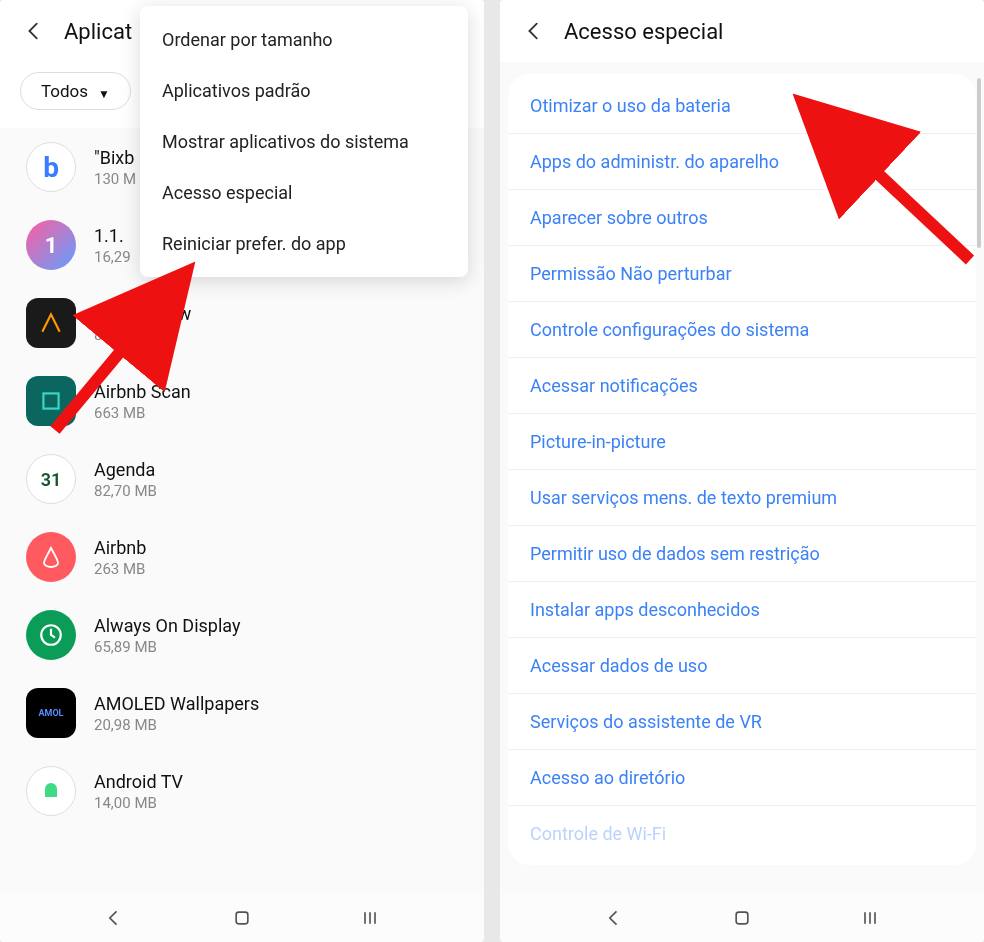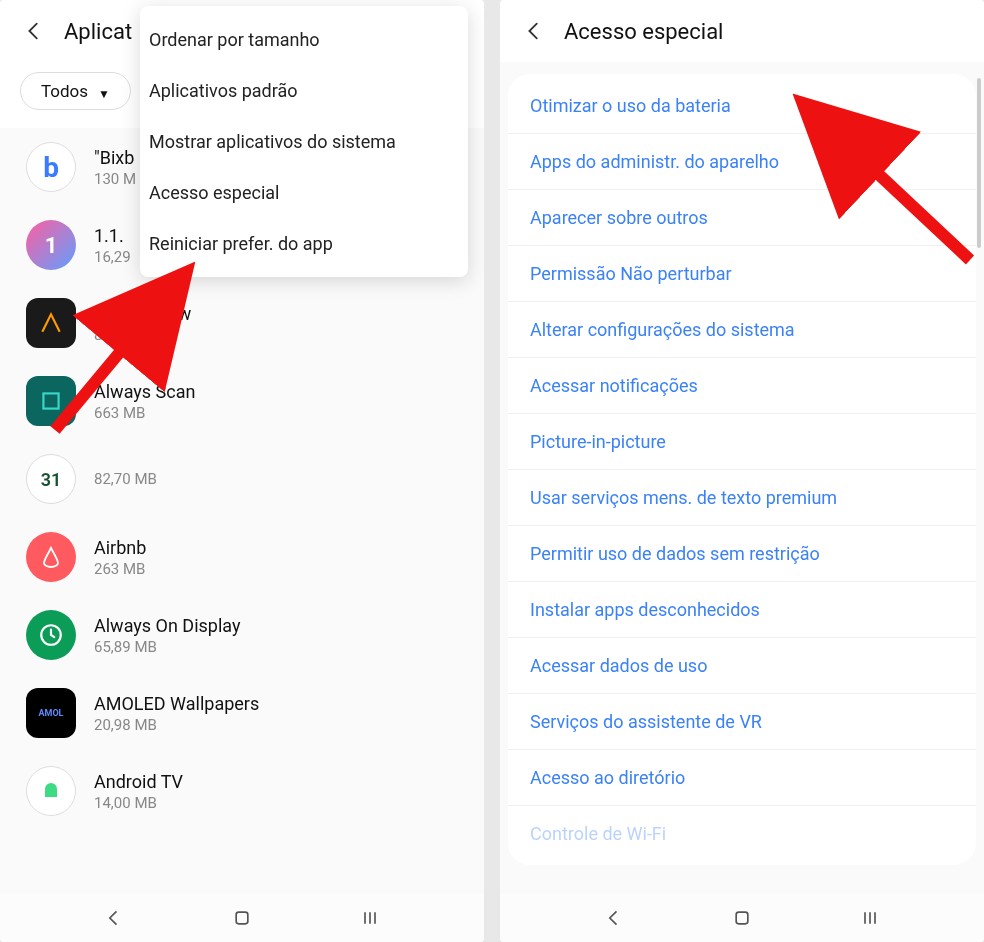--- a/index.html
+++ b/index.html
@@ -93,21 +93,21 @@
     top: 6px;
     left: 140px;
     width: 328px;
     background: #fff;
     border-radius: 8px;
     box-shadow: 0 4px 20px rgba(0,0,0,0.15);
     padding: 8px 0;
     z-index: 10;
   }
   .popup-item {
-    padding: 15px 9px;
+    padding: 15px 22px;
     font-size: 18px;
     color: #222;
     cursor: pointer;
   }
   .special-list {
     background: #fff;
     border-radius: 22px;
     margin: 12px 8px 0;
     overflow: hidden;
     padding: 4px 0;
@@ -217,29 +217,30 @@
         <div class="app-size">80,80 MB</div>
       </div>
     </div>
     <div class="app-row">
       <div class="app-icon ic-ascan">
           <svg width="26" height="26" viewBox="0 0 24 24">
             <rect x="5" y="5" width="14" height="14" stroke="#3ad6c8" stroke-width="2" fill="none"></rect>
           </svg>
         </div>
       <div class="app-info">
-        <div class="app-name">Always Scan</div>
+        <div class="app-name">Airbnb Scan</div>
         <div class="app-size">663 MB</div>
       </div>
     </div>
     <div class="app-row">
       <div class="app-icon ic-agenda">
           <span style="color:#14532d;font-size:18px;font-weight:600">31</span>
         </div>
       <div class="app-info">
+        <div class="app-name">Agenda</div>
         <div class="app-size">82,70 MB</div>
       </div>
     </div>
     <div class="app-row">
       <div class="app-icon ic-airbnb">
           <svg width="24" height="24" viewBox="0 0 24 24">
             <path d="M12 3 C9 9 5 15 5 18 a7 4 0 0 0 14 0 C19 15 15 9 12 3 Z" stroke="#fff" stroke-width="1.8" fill="none"></path>
           </svg>
         </div>
       <div class="app-info">
@@ -327,21 +328,21 @@
         </svg>
     </div>
     <div class="header-title">Acesso especial</div>
   </div>
 
   <div class="special-list">
     <div class="special-item">Otimizar o uso da bateria</div>
     <div class="special-item">Apps do administr. do aparelho</div>
     <div class="special-item">Aparecer sobre outros</div>
     <div class="special-item">Permissão Não perturbar</div>
-    <div class="special-item">Alterar configurações do sistema</div>
+    <div class="special-item">Controle configurações do sistema</div>
     <div class="special-item">Acessar notificações</div>
     <div class="special-item">Picture-in-picture</div>
     <div class="special-item">Usar serviços mens. de texto premium</div>
     <div class="special-item">Permitir uso de dados sem restrição</div>
     <div class="special-item">Instalar apps desconhecidos</div>
     <div class="special-item">Acessar dados de uso</div>
     <div class="special-item">Serviços do assistente de VR</div>
     <div class="special-item">Acesso ao diretório</div>
     <div class="special-item" style="opacity:.35">Controle de Wi-Fi</div>
   </div>

